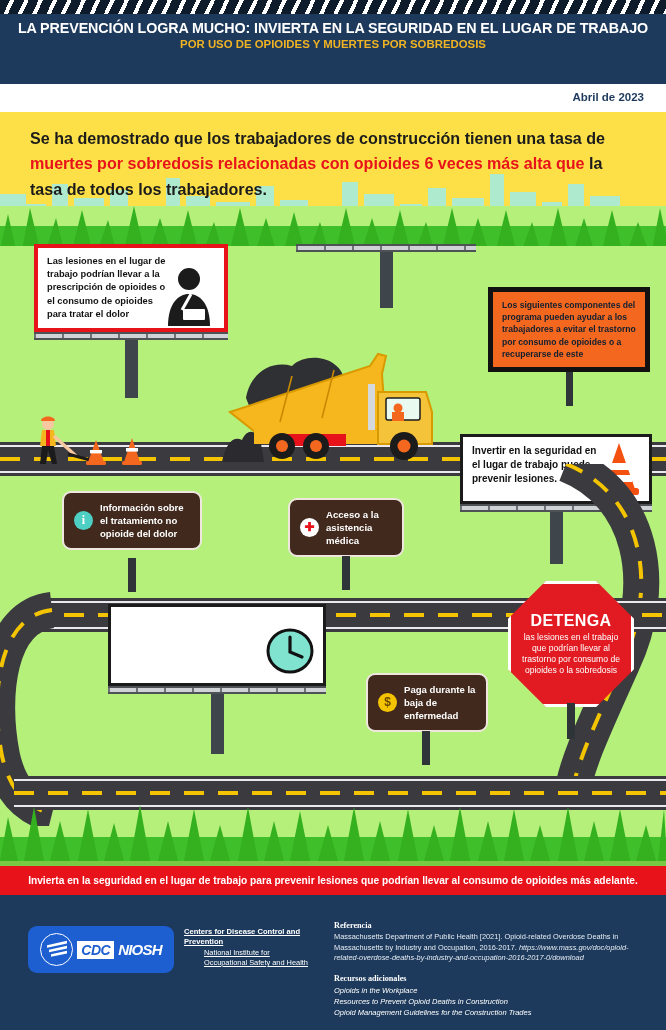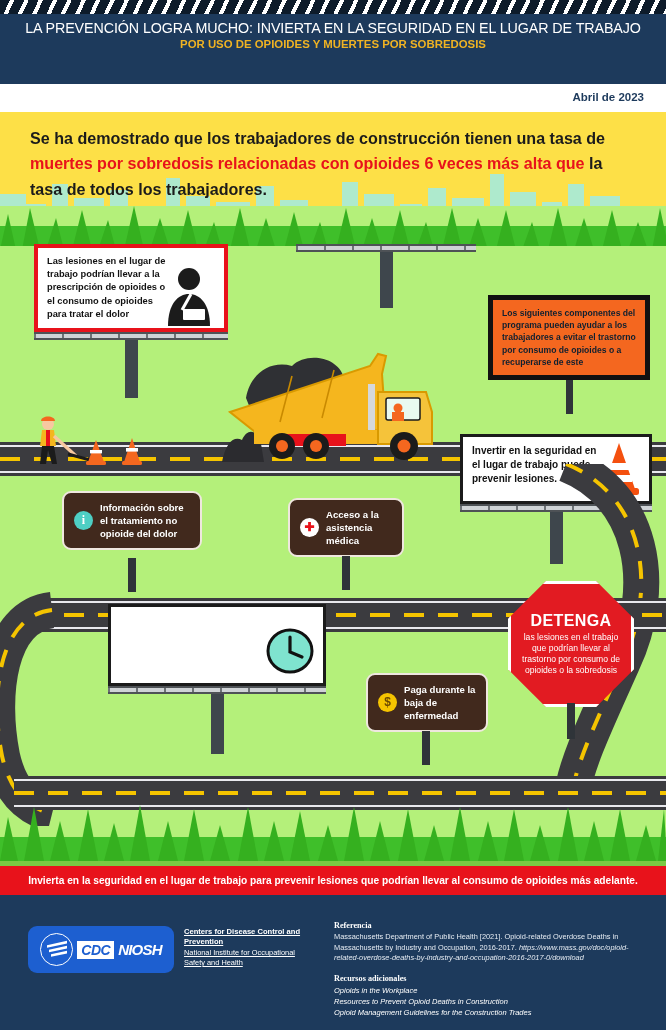--- a/index.html
+++ b/index.html
@@ -18,21 +18,21 @@
       repeating-linear-gradient(115deg,
         #0d1b2a 0px, #0d1b2a 9px,
         #ffffff 9px, #ffffff 13px);
   }
   .hdr-band {
     position:absolute; left:0; top:14px; width:666px; height:70px;
     background:#1d3a5c;
     padding-top:6px;
   }
   .hdr-title {
-    color:#ffffff; font-weight:normal; font-size:14.3px; text-align:center;
+    color:#ffffff; font-weight:bold; font-size:14.3px; text-align:center;
     letter-spacing:-0.1px; line-height:1.2; padding:0 6px;
   }
   .hdr-sub {
     color:#f0b323; font-weight:bold; font-size:11.4px; text-align:center;
     line-height:1.32; margin-top:4px; padding:0 40px;
   }
   .hdr-date-row {
     position:absolute; left:0; top:84px; width:666px; height:28px;
     background:#ffffff;
   }
@@ -156,21 +156,21 @@
   .cdc-mark {
     background:#ffffff; color:#1d5fd0; font-weight:bold; font-size:14px;
     padding:1px 4px; letter-spacing:-0.5px; font-style:italic;
   }
   .niosh-mark {
     color:#ffffff; font-weight:bold; font-size:15px; font-style:italic;
     letter-spacing:-0.8px;
   }
   .agency-txt { position:absolute; left:184px; top:32px; width:130px;text-decoration:underline; }
   .agency-b { font-size:7.6px; font-weight:bold; line-height:1.33; }
-  .agency-n { font-size:7.4px; line-height:1.33; margin-top:1px; }
+  .agency-n { font-size:7.4px; line-height:1.33; margin-top:1px;margin-left:20px; }
   .refs { position:absolute; left:334px; top:26px; width:318px; }
   .refs h4 { font-size:8.2px; font-weight:bold; margin-bottom:2px;font-family:Liberation Serif, serif; }
   .refs p  { font-size:7.4px; line-height:1.44; color:#e6ecf3; }
   .refs .it { font-style:italic; }
   .refs .blk2 { margin-top:10px; }
   .refs .res { font-size:7.5px; font-style:italic; line-height:1.5; }
 </style>
 </head>
 <body>
 
@@ -267,21 +267,21 @@
       </div>
       <div class="bb-rail"></div>
       <div class="bb-post" style="height:58px"></div>
     </div>
 
     <div class="billboard" style="left:296px;top:38px;width:180px">
       <div class="bb-rail"></div>
       <div class="bb-post" style="height:56px"></div>
     </div>
 
-    <div class="billboard" style="left:488px;top:89px;width:162px">
+    <div class="billboard" style="left:488px;top:81px;width:162px">
       <div class="bb-panel orange" style="min-height:78px;font-size:8.6px">
         <div>Los siguientes componentes del programa pueden ayudar a los trabajadores a evitar el trastorno por consumo de opioides o a recuperarse de este</div>
       </div>
       <div class="bb-post thin" style="height:34px"></div>
     </div>
 
     <div class="road h" style="left:0;top:236px;width:666px">
       <div class="road-edge-top"></div>
       <div class="road-edge-bot"></div>
       <div class="dash"></div>

